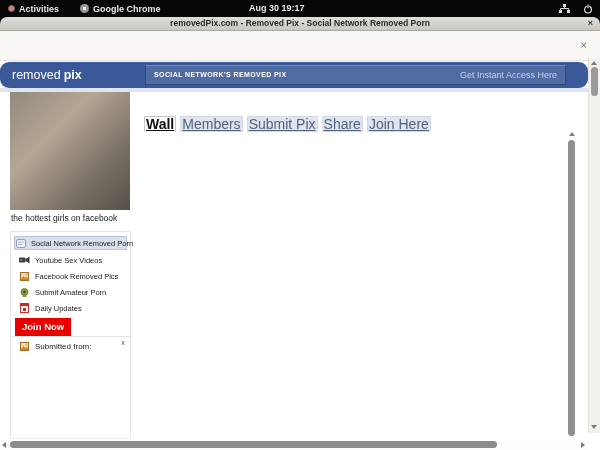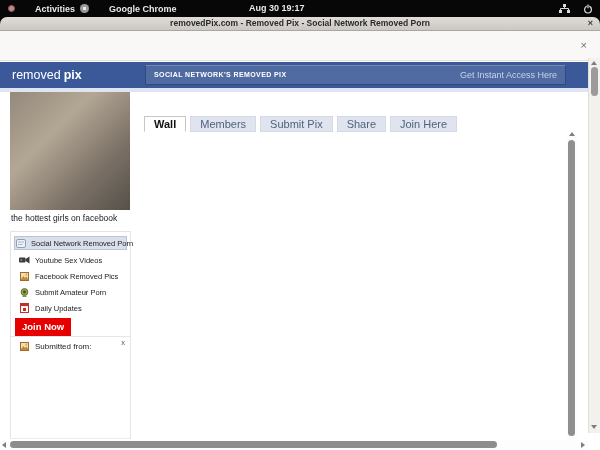--- a/index.html
+++ b/index.html
@@ -2,41 +2,41 @@
 <html><head>
 <meta charset="utf-8">
 <style>
   * { margin:0; padding:0; box-sizing:border-box; }
   html,body { width:600px; height:450px; }
   body { font-family:"Liberation Sans", sans-serif; background:#fff; }
   .screen { position:relative; width:600px; height:450px; overflow:hidden; background:#fff; }
 
   
   .topbar { position:absolute; left:0; top:0; width:600px; height:17px; background:#070707; color:#e9e9e9; }
-  .topbar .grp { position:absolute; top:0; height:17px; display:flex; align-items:center; gap:20px; font-size:9px; font-weight:700; }
+  .topbar .grp { position:absolute; top:0; height:17px; display:flex; align-items:center; gap:4px; font-size:9px; font-weight:700; }
   .activities { left:8px; cursor:pointer; }
   .act-dot { width:7px; height:7px; border-radius:50%; background:#c4868c; border:1px solid #8d5a60; }
   .appmenu { left:80px; cursor:pointer; }
   .chrome-ico { width:9px; height:9px; border-radius:50%; background:radial-gradient(circle at 50% 50%, #e8e8e8 0 30%, #9a9a9a 31% 70%, #cfcfcf 71%); }
   .clock { position:absolute; left:249px; top:0; height:17px; line-height:17px; font-size:9px; font-weight:700; cursor:pointer; }
   .sysicons { position:absolute; right:7px; top:0; height:17px; display:flex; align-items:center; gap:13px; }
 
   
   .titlebar-wrap { position:absolute; left:0; top:17px; width:600px; height:14px; background:#070707; }
   .titlebar { position:relative; width:600px; height:14px; background:linear-gradient(#e0ddd9,#cbc7c3); border-radius:7px 7px 0 0; border-bottom:1px solid #aaa6a2; }
   .win-title { text-align:center; line-height:13px; font-size:8.5px; font-weight:700; color:#2b2b2b; }
   .win-close { position:absolute; right:7px; top:0; line-height:13px; font-size:9px; font-weight:700; color:#3a3a3a; cursor:pointer; }
 
   
   .warnbar { position:absolute; left:0; top:31px; width:600px; height:30px; background:#f9f8f6; border-bottom:1px solid #e3e0dc; }
   .warn-msg { position:absolute; left:10px; top:0; line-height:29px; font-size:10.5px; color:#4a4a4a; white-space:nowrap; }
   .warn-close { position:absolute; right:13px; top:0; line-height:28px; font-size:11px; color:#6f6f6f; cursor:pointer; }
 
   
-  .fbheader { position:absolute; left:0; top:62px; width:588px; height:26px; background:#3b5998; }
+  .fbheader { position:absolute; left:0; top:62px; width:588px; height:26px; background:#3b5998;border-radius:9px; }
   .logo { position:absolute; left:12px; top:0; line-height:26px; color:#fff; font-size:12.5px; cursor:pointer; }
   .logo .w1 { font-weight:400; }
   .logo .w2 { font-weight:700; margin-left:3px; }
   .banner { position:absolute; left:145px; top:3px; width:421px; height:20px; background:#506aa2; border:1px solid #2e4a7e; border-top-color:#7488b3; }
   .banner-title { position:absolute; left:8px; top:0; line-height:18px; font-size:7px; font-weight:700; color:#fff; letter-spacing:.4px; }
   .access-link { position:absolute; right:8px; top:0; line-height:18px; font-size:9px; color:#c7d2ec; cursor:pointer; }
   .substrip { position:absolute; left:0; top:88px; width:588px; height:4px; background:#dfe5f0; }
 
   
   .photo { position:absolute; left:10px; top:92px; width:120px; height:118px;
@@ -50,21 +50,21 @@
   .menu-item.active { height:14px; margin:4px 3px 2px 3px; padding-left:0; background:#d9e0ea; border:1px solid #b9c4d6; }
   .icn { display:inline-flex; width:11px; justify-content:center; flex:0 0 11px; }
   .join-btn { position:absolute; left:4px; top:86px; background:#e60000; color:#fff; font-size:9.5px; font-weight:700;
               padding:3px 7px 4px 7px; cursor:pointer; }
   .sub-divider { position:absolute; left:0; top:104px; width:100%; border-top:1px solid #e6e6e6; }
   .submitted-row { position:absolute; left:0; top:105px; width:100%; height:18px; display:flex; align-items:center; gap:5px; padding-left:8px; font-size:8px; color:#222; }
   .submitted-close { position:absolute; right:5px; top:107px; font-size:7.5px; color:#555; line-height:7px; cursor:pointer; }
 
   
   .tabs { position:absolute; left:144px; top:116px; display:flex; gap:4px; }
-  .tab { height:16px; line-height:15px; padding:0 9px; font-size:11px; background:#dfe4ee; color:#51627f; border:1px solid #d3d9e5; cursor:pointer; white-space:nowrap; }
+  .tab { height:16px; line-height:15px; padding:0 1px; font-size:14px; background:#dfe4ee; color:#51627f; border:1px solid #d3d9e5; cursor:pointer; white-space:nowrap;text-decoration:underline; }
   .tab.active { background:#fff; border:1px solid #c6c6c6; border-bottom:1px solid #fff; color:#111; font-weight:700; }
 
   
   .tri { width:0; height:0; display:block; }
   .tri-up    { border-left:3px solid transparent; border-right:3px solid transparent; border-bottom:4px solid #7e7e7e; }
   .tri-down  { border-left:3px solid transparent; border-right:3px solid transparent; border-top:4px solid #7e7e7e; }
   .tri-left  { border-top:3px solid transparent; border-bottom:3px solid transparent; border-right:4px solid #7e7e7e; }
   .tri-right { border-top:3px solid transparent; border-bottom:3px solid transparent; border-left:4px solid #7e7e7e; }
 
   .iv-scroll { position:absolute; left:567px; top:130px; width:10px; height:318px; background:#fdfdfd; }

